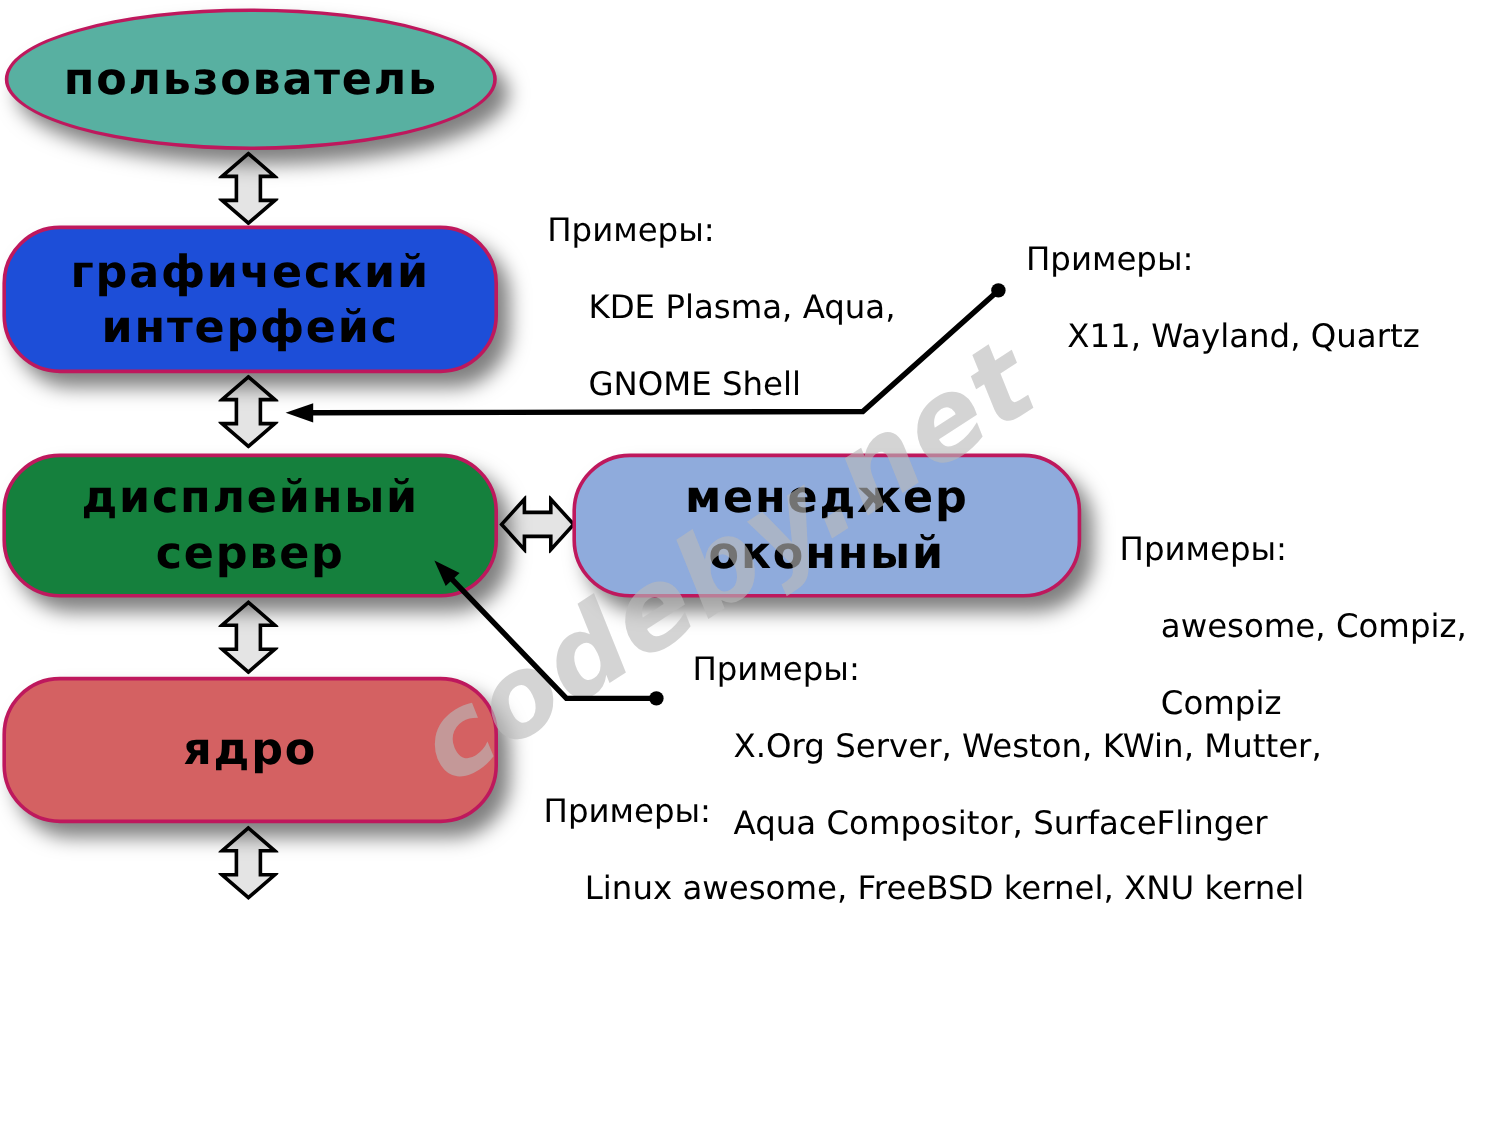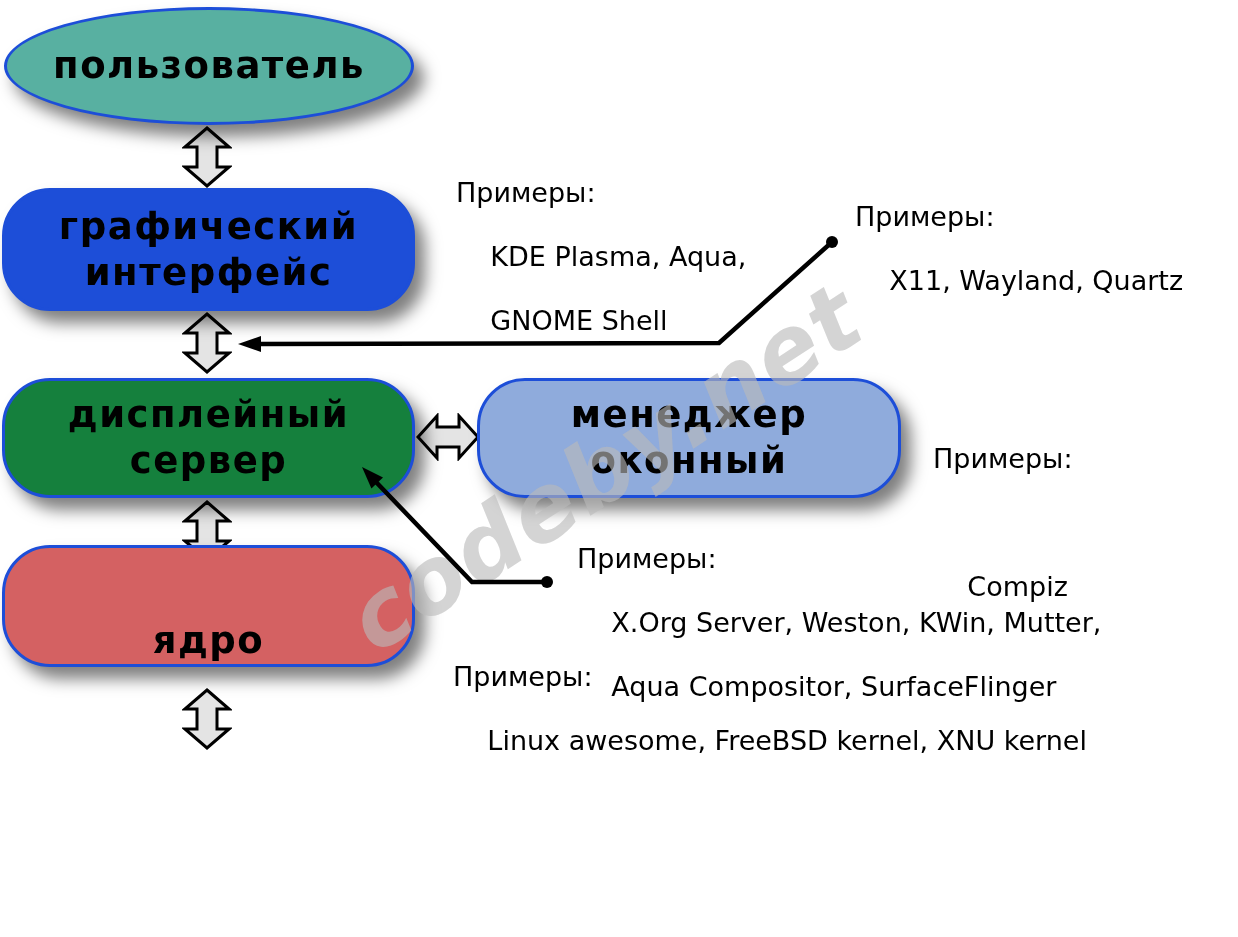--- a/index.html
+++ b/index.html
@@ -3,33 +3,33 @@
 <meta charset="utf-8">
 <style>
   html,body{margin:0;padding:0;background:#fff;}
   .stage{
     position:relative;width:1238px;height:937px;background:#ffffff;overflow:hidden;
     font-family:"DejaVu Sans","Liberation Sans",sans-serif;
   }
   
   .node{
     position:absolute;display:flex;flex-direction:column;align-items:center;justify-content:center;
-    border:3px solid #1d4ed8;box-sizing:border-box;
+    border:3px solid #be185d;box-sizing:border-box;
     box-shadow:10px 12px 16px rgba(0,0,0,0.50);
     z-index:2;
   }
   .nlabel{
     color:#000;font-weight:bold;font-size:37px;line-height:46px;letter-spacing:1.5px;
     text-align:center;white-space:nowrap;
   }
   #n-user{left:4px;top:7px;width:410px;height:118px;border-radius:50%;}
   #n-gui{left:2px;top:188px;width:413px;height:123px;border-radius:48px;}
   #n-display{left:2px;top:378px;width:413px;height:120px;border-radius:48px;}
   #n-wm{left:477px;top:378px;width:424px;height:120px;border-radius:48px;}
-  #n-kernel{left:2px;top:545px;width:413px;height:122px;border-radius:48px;justify-content:flex-end;}
+  #n-kernel{left:2px;top:564px;width:413px;height:122px;border-radius:48px;}
   #n-hw{left:0px;top:752px;width:417px;height:125px;border:none;border-radius:0;
         box-shadow:6px 7px 9px rgba(0,0,0,0.22);}
   
   .conn{position:absolute;z-index:1;}
   #c1{left:182px;top:126px;}
   #c2{left:182px;top:312px;}
   #c3{left:182px;top:500px;}
   #c4{left:182px;top:688px;}
   #c5{left:416px;top:413px;}
   .conn path{stroke:#000;stroke-width:3;stroke-linejoin:miter;}
@@ -104,21 +104,21 @@
   <div class="ann" id="a-gui"><span>Примеры:</span><br>
     <span>KDE Plasma, Aqua,</span><br>
     <span>GNOME Shell</span>
   </div>
 
   <div class="ann" id="a-proto"><span>Примеры:</span><br>
     <span>X11, Wayland, Quartz</span>
   </div>
 
   <div class="ann" id="a-wm"><span>Примеры:</span><br>
-    <br>
+    <span>awesome, Compiz,</span><br>
     <span>Compiz</span>
   </div>
 
   <div class="ann" id="a-ds"><span>Примеры:</span><br>
     <span>X.Org Server, Weston, KWin, Mutter,</span><br>
     <span>Aqua Compositor, SurfaceFlinger</span>
   </div>
 
   <div class="ann" id="a-kernel"><span>Примеры:</span><br>
     <span>Linux awesome, FreeBSD kernel, XNU kernel</span>

